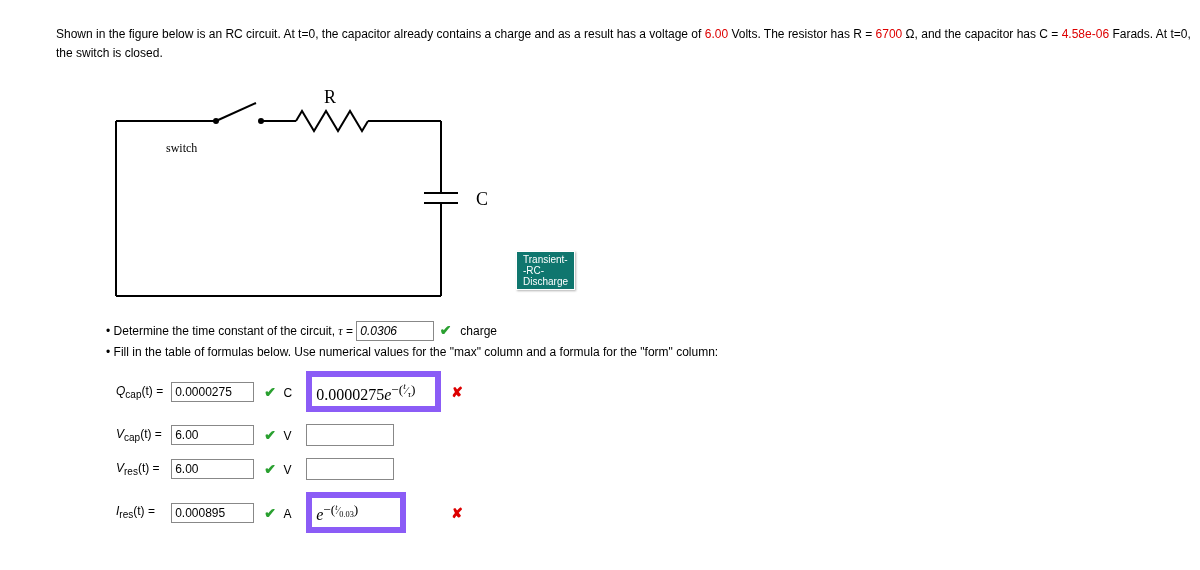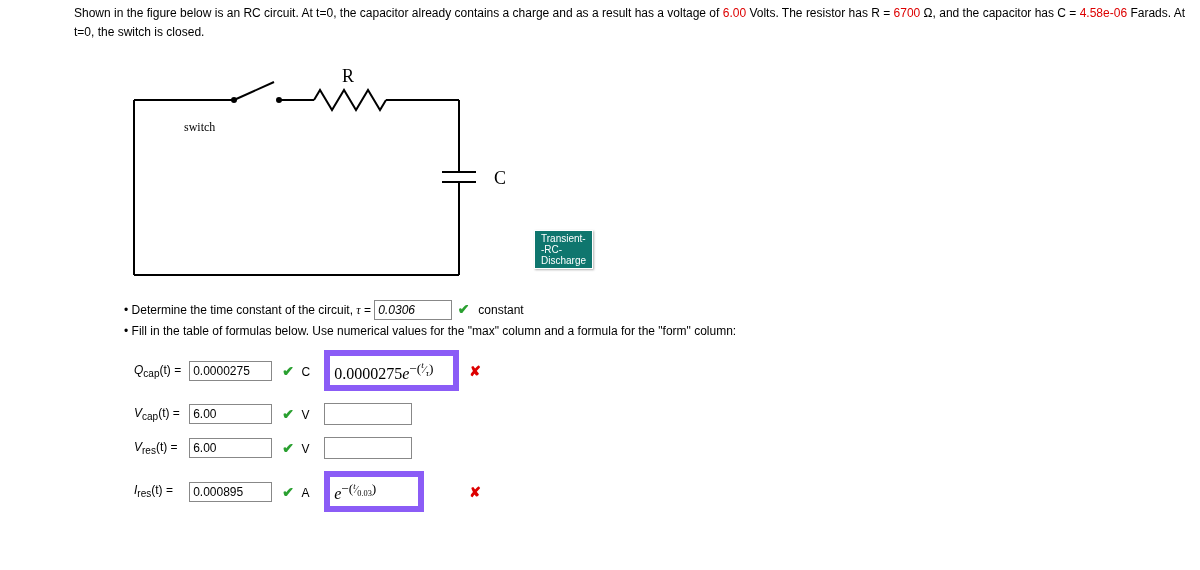--- a/index.html
+++ b/index.html
@@ -7,22 +7,21 @@
     padding: 0;
     font-family: Verdana, Arial, sans-serif;
     font-size: 12px;
     background: #fff;
     color: #000;
     width: 1200px;
     height: 570px;
     overflow: hidden;
   }
   .container {
-    padding: 4px 0 0 56px;
-    margin-left: 18px;
+    padding: 25px 0 0 56px;
   }
   .problem-text {
     line-height: 1.6;
     margin-bottom: 6px;
   }
   .red { color: #d00; }
   .blue { color: #0047ba; }
   .circuit-box {
     position: relative;
     width: 430px;
@@ -132,21 +131,21 @@
       </g>
     </svg>
     <div style="position:absolute;left:70px;top:60px;font-family:'Times New Roman',serif;font-size:12px">switch</div>
     <div style="position:absolute;left:228px;top:6px;font-family:'Times New Roman',serif;font-size:18px">R</div>
     <div style="position:absolute;left:380px;top:108px;font-family:'Times New Roman',serif;font-size:18px">C</div>
     <div class="tooltip">Transient--RC-Discharge</div>
   </div>
 
   <div class="bullets">
     <div class="bl">
-      • <span>Determine the time constant of the circuit, </span><span class="greek">τ</span><span> = </span><input class="box w60" value="0.0306" style=""> <span class="check">✔</span> &nbsp;<span>constant</span>
+      • <span>Determine the time constant of the circuit, </span><span class="greek">τ</span><span> = </span><input class="box w60" value="0.0306" style=""> <span class="check">✔</span> &nbsp;<span>charge</span>
     </div>
     <div class="bl">• <span>Fill in the table of formulas below. Use numerical values for the "max" column and a formula for the "form" column:</span></div>
   </div>
 
   <table class="grid">
     <tbody>
     <tr>
       <td class="rowlab"><span class="italic">Q</span><span class="sub">cap</span><span>(t) = </span></td>
       <td><input class="box w70" value="0.0000275" style=""></td>
       <td><span class="check">✔</span> <span class="unit">C</span></td>

